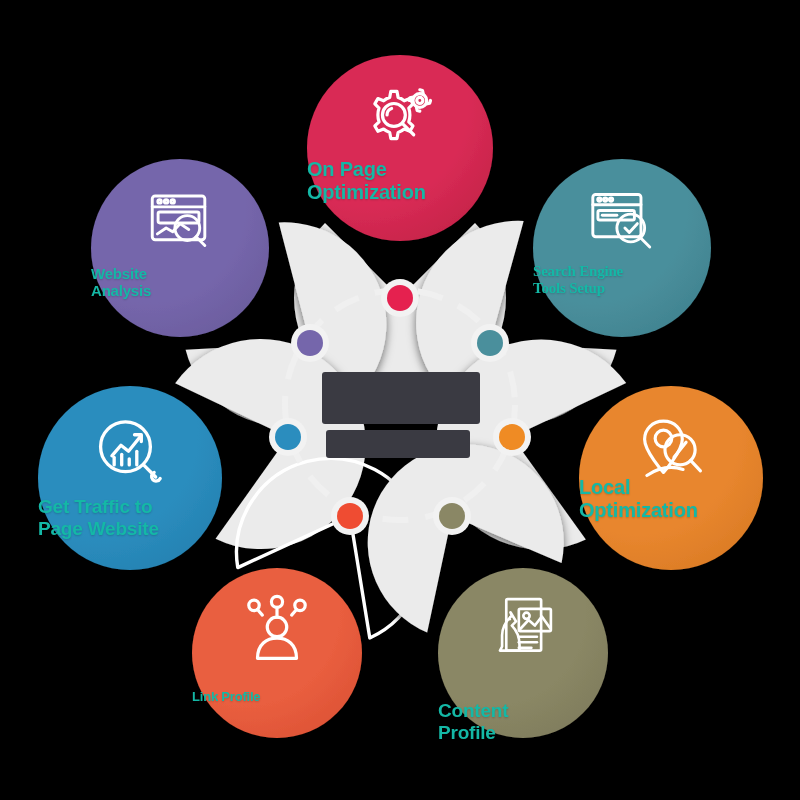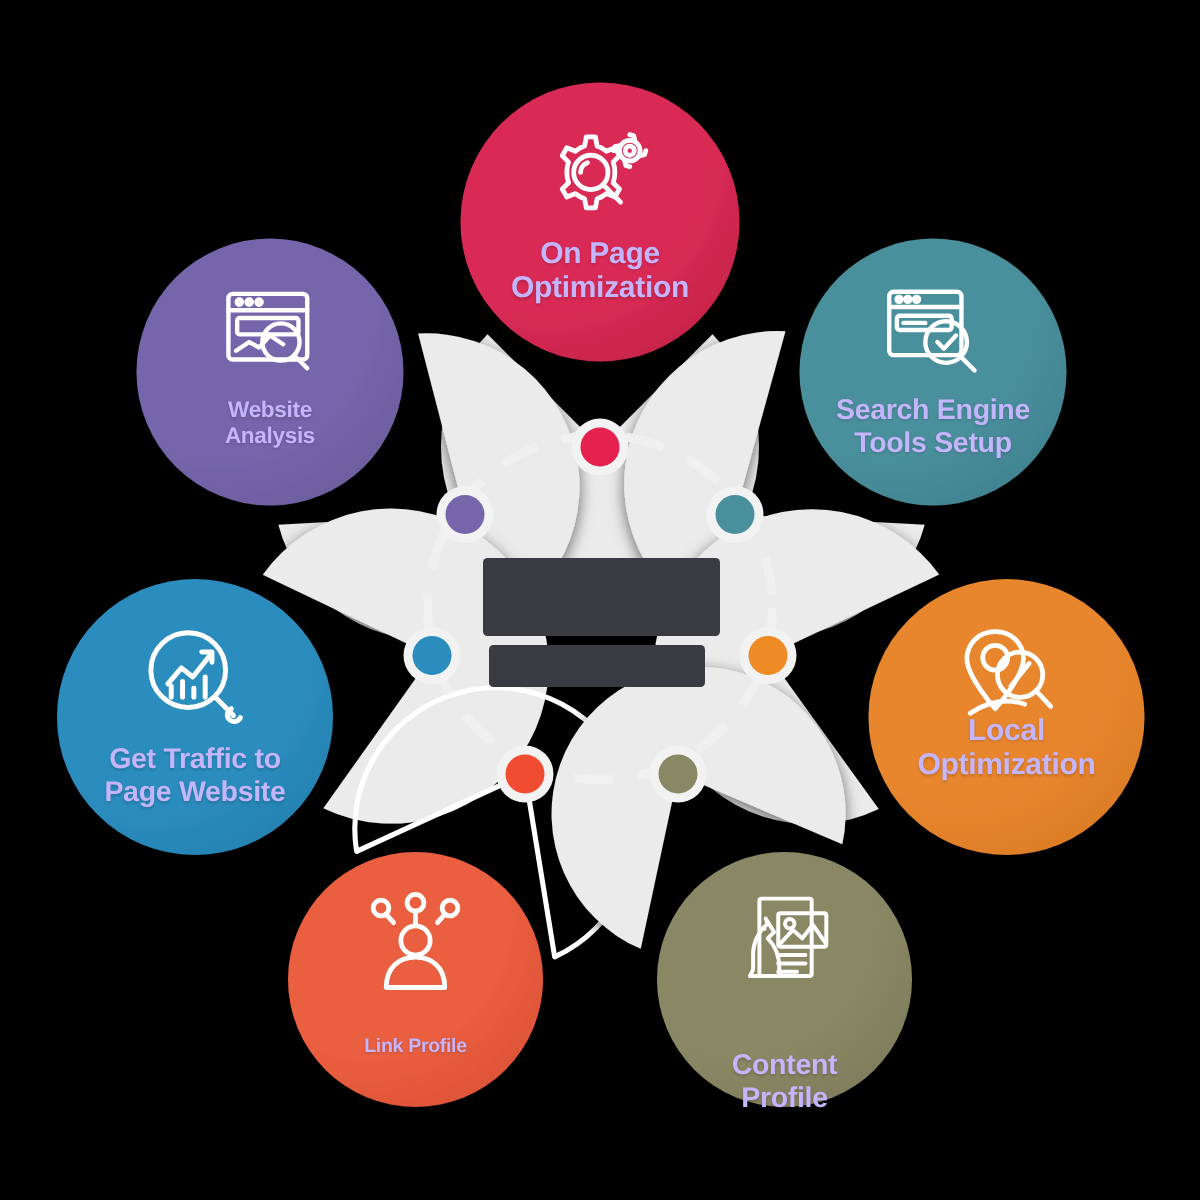--- a/index.html
+++ b/index.html
@@ -12,22 +12,21 @@
   #stage {
     position:relative;
     width:800px; height:800px;
     background:#000000;
   }
   #svgroot { position:absolute; inset:0; width:800px; height:800px; }
 
   
   .bubble-label {
     position:absolute;
-    text-align:center;
-    color:#c4b5fd;
+    color:#14b8a6;
     font-weight:700;
     line-height:1.14;
     letter-spacing:-0.2px;
     pointer-events:none;
     text-shadow:0 1px 2px rgba(0,0,0,.18);
     white-space:pre-line;
   }
   .center-block {
     position:absolute;
     background:#3a3a42;
@@ -220,21 +219,21 @@
         <circle cx="452" cy="516" r="19" fill="#f2f2f2"></circle>
         <circle cx="452" cy="516" r="13" fill="#8a8765"></circle>
       </g>
   </svg>
 
   <div id="labels-layer">
       <div class="bubble-label" style="left: 307px; top: 158px; width: 186px; font-size: 20px;">On Page
 Optimization</div>
       <div class="bubble-label" style="left: 91px; top: 265px; width: 178px; font-size: 15px;">Website
 Analysis</div>
-      <div class="bubble-label" style="left: 533px; top: 263px; width: 178px; font-size: 19px;">Search Engine
+      <div class="bubble-label" style="left: 533px; top: 263px; width: 178px; font-size: 15px; font-family: Liberation Serif, serif;">Search Engine
 Tools Setup</div>
       <div class="bubble-label" style="left: 38px; top: 496px; width: 184px; font-size: 19px;">Get Traffic to
 Page Website</div>
       <div class="bubble-label" style="left: 579px; top: 476px; width: 184px; font-size: 20px;">Local
 Optimization</div>
       <div class="bubble-label" style="left: 192px; top: 690px; width: 170px; font-size: 13px;">Link Profile</div>
       <div class="bubble-label" style="left: 438px; top: 700px; width: 170px; font-size: 19px;">Content
 Profile</div>
     </div>
   <div id="center-layer">

